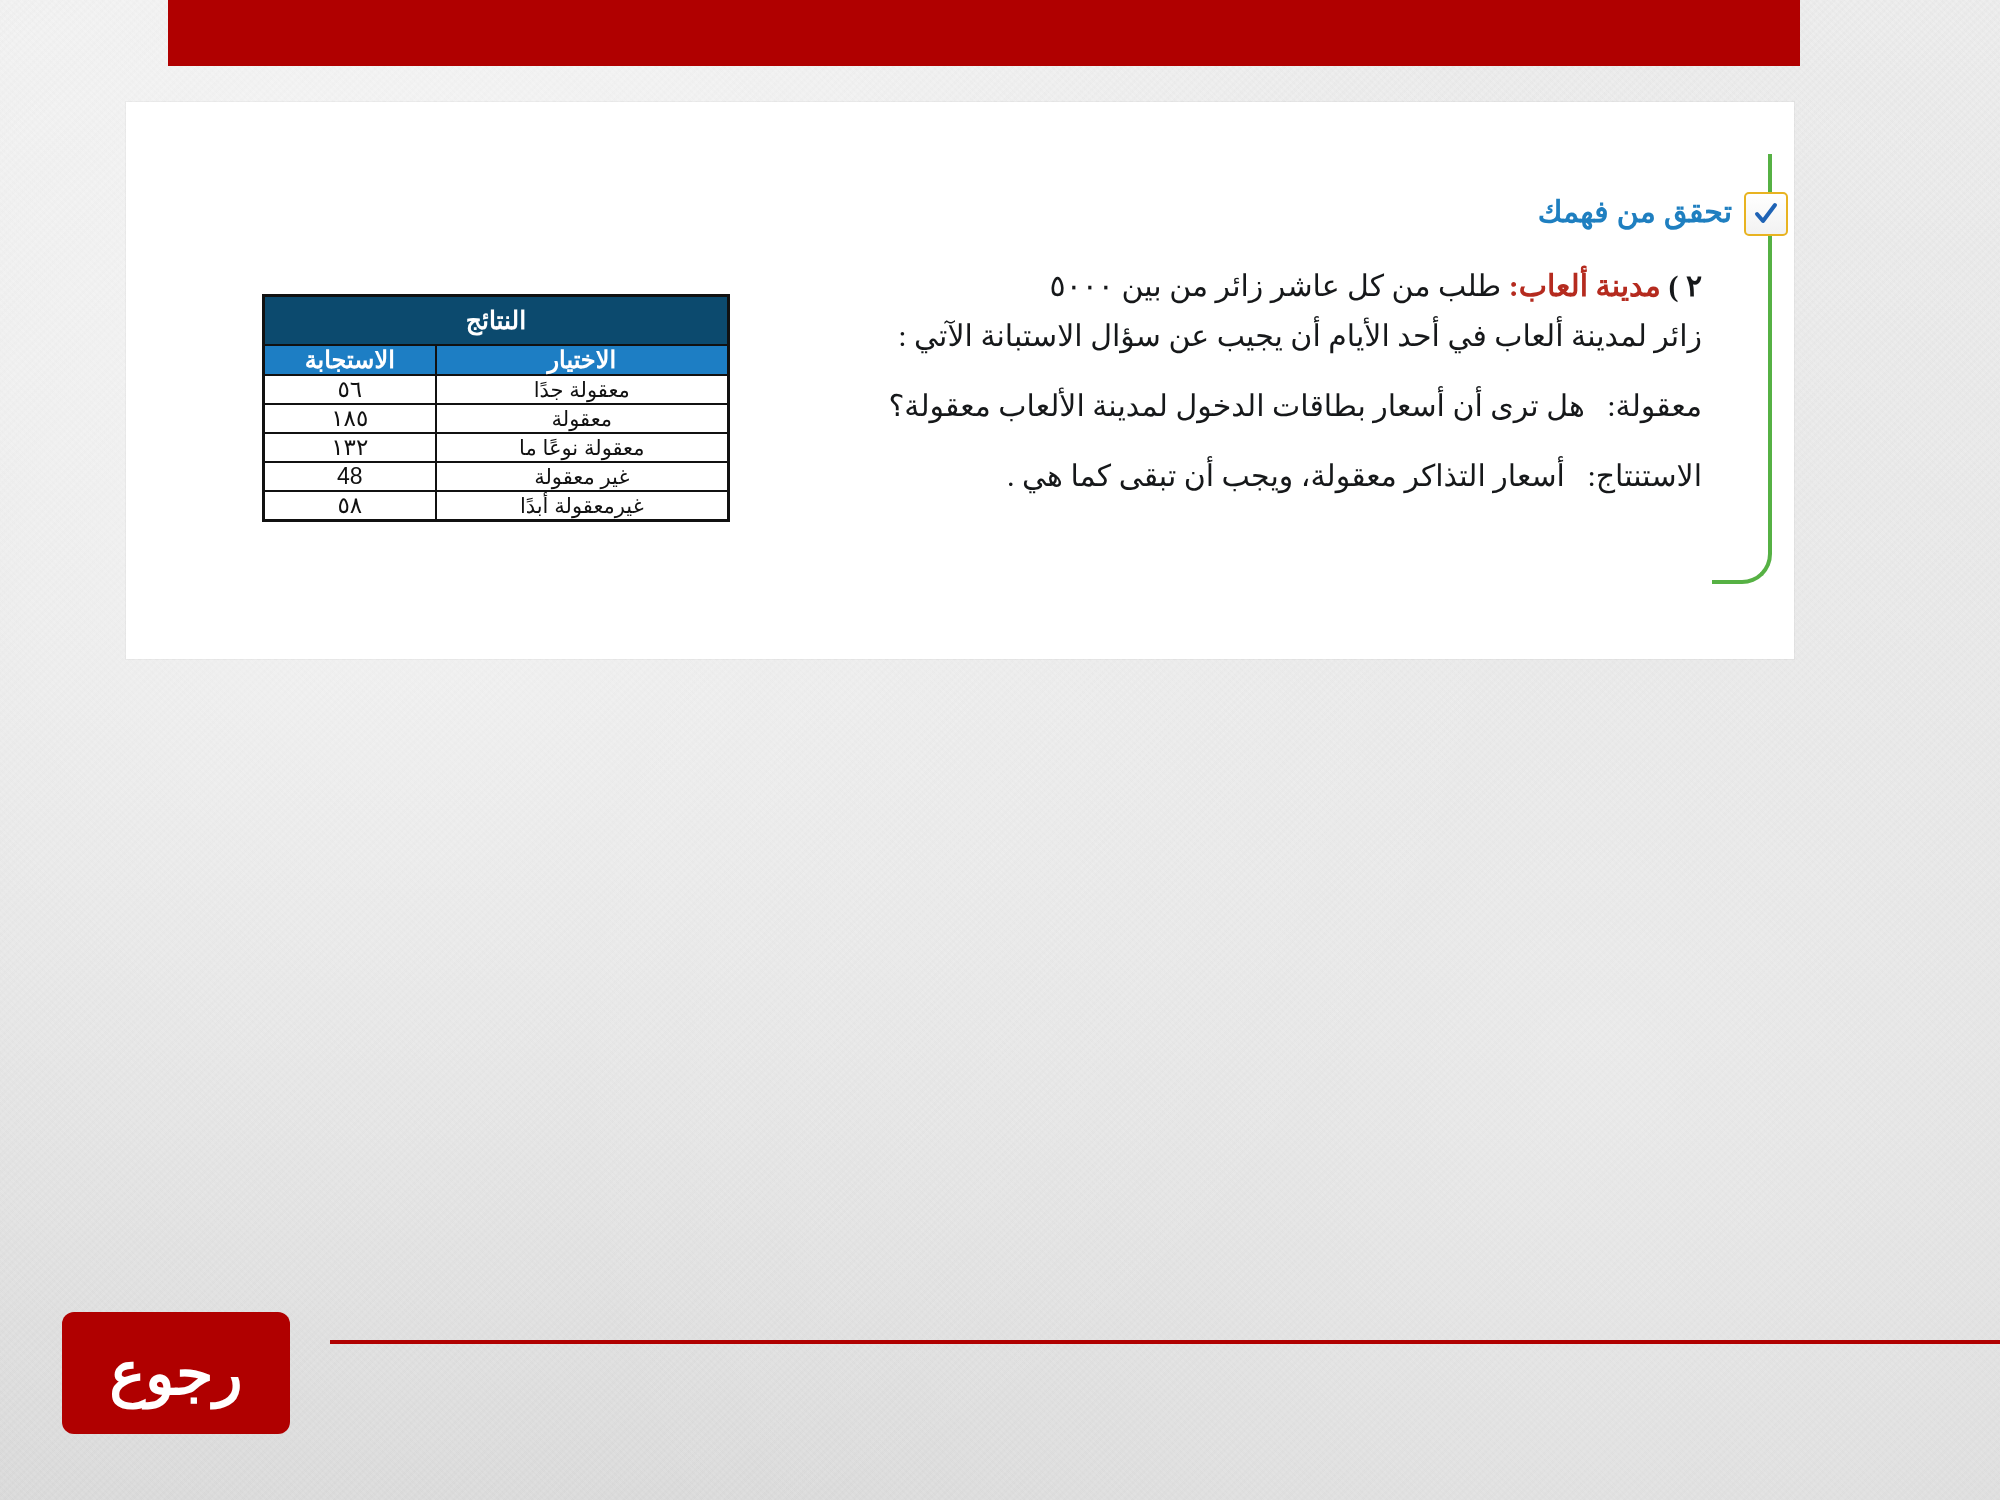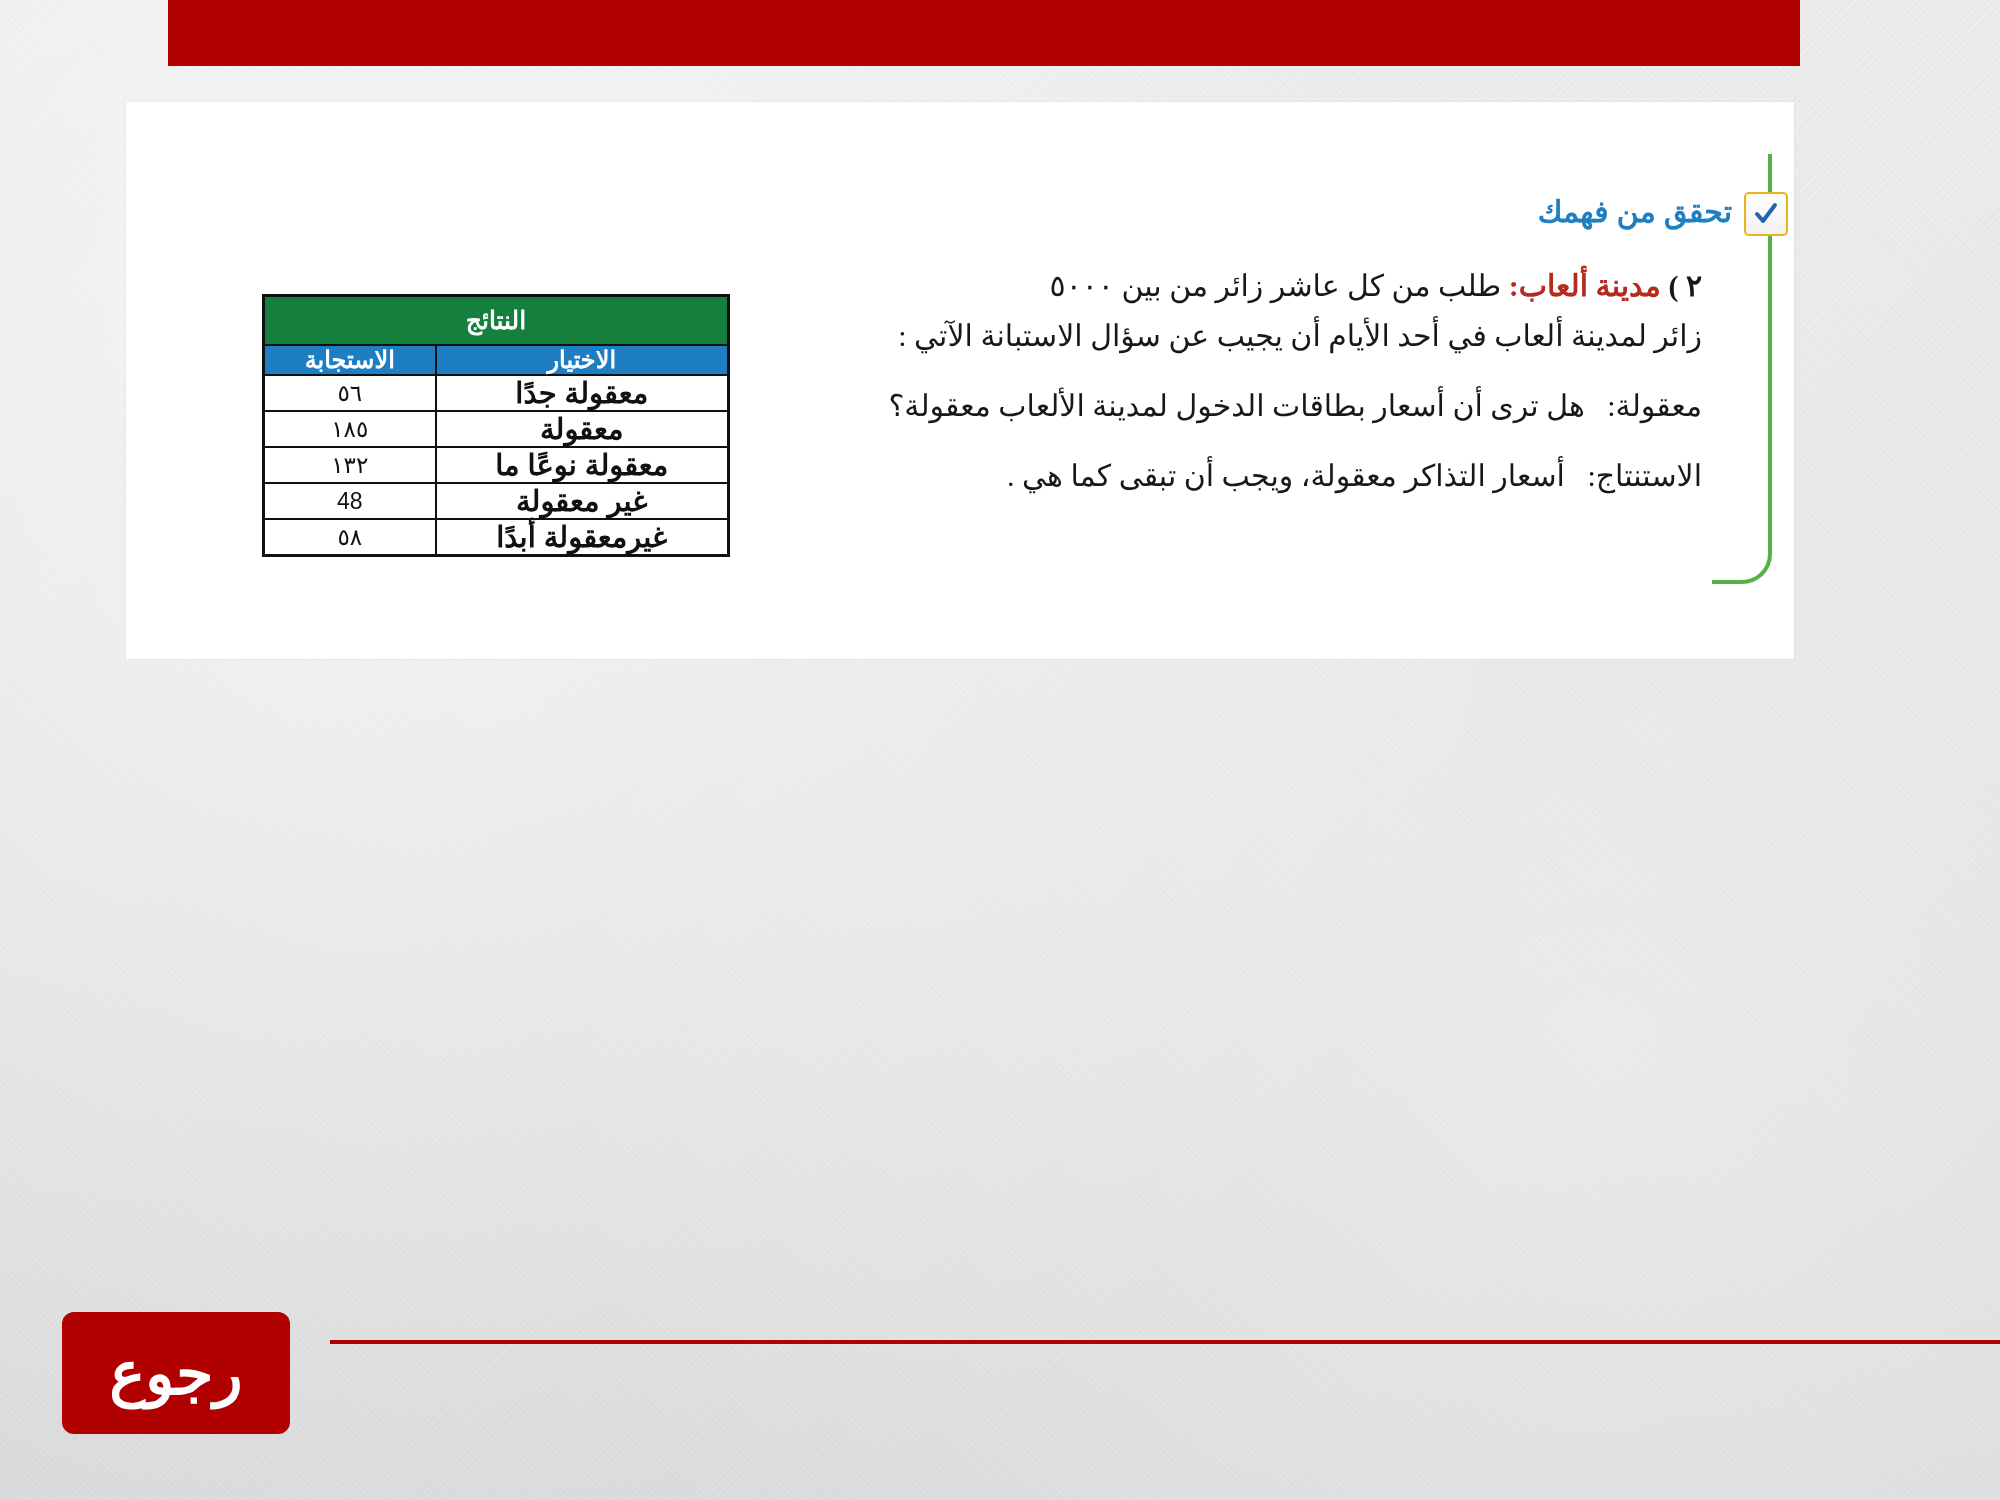--- a/index.html
+++ b/index.html
@@ -125,35 +125,35 @@
     font-family: "Liberation Sans", sans-serif;
   }
   .results-table th, .results-table td {
     border: 2px solid #111;
     text-align: center;
     font-size: 23px;
     padding: 0 6px;
     color: #111;
   }
   .results-table th.title-cell {
-    background: #15803d;
+    background: #0c4a6e;
     color: #ffffff;
     font-weight: bold;
     font-size: 25px;
     padding: 9px 6px;
   }
   .results-table th.head-cell {
     background: #1d7ec4;
     color: #ffffff;
     font-weight: bold;
     font-size: 24px;
   }
   .results-table td.label-cell {
-    font-weight: bold;
-    font-size: 29px;
+    font-weight: normal;
+    font-size: 21px;
     width: 63%;
   }
   .results-table td.value-cell {
     font-size: 23px;
     width: 37%;
   }
 
   
   .bottom-rule {
     position: absolute;

